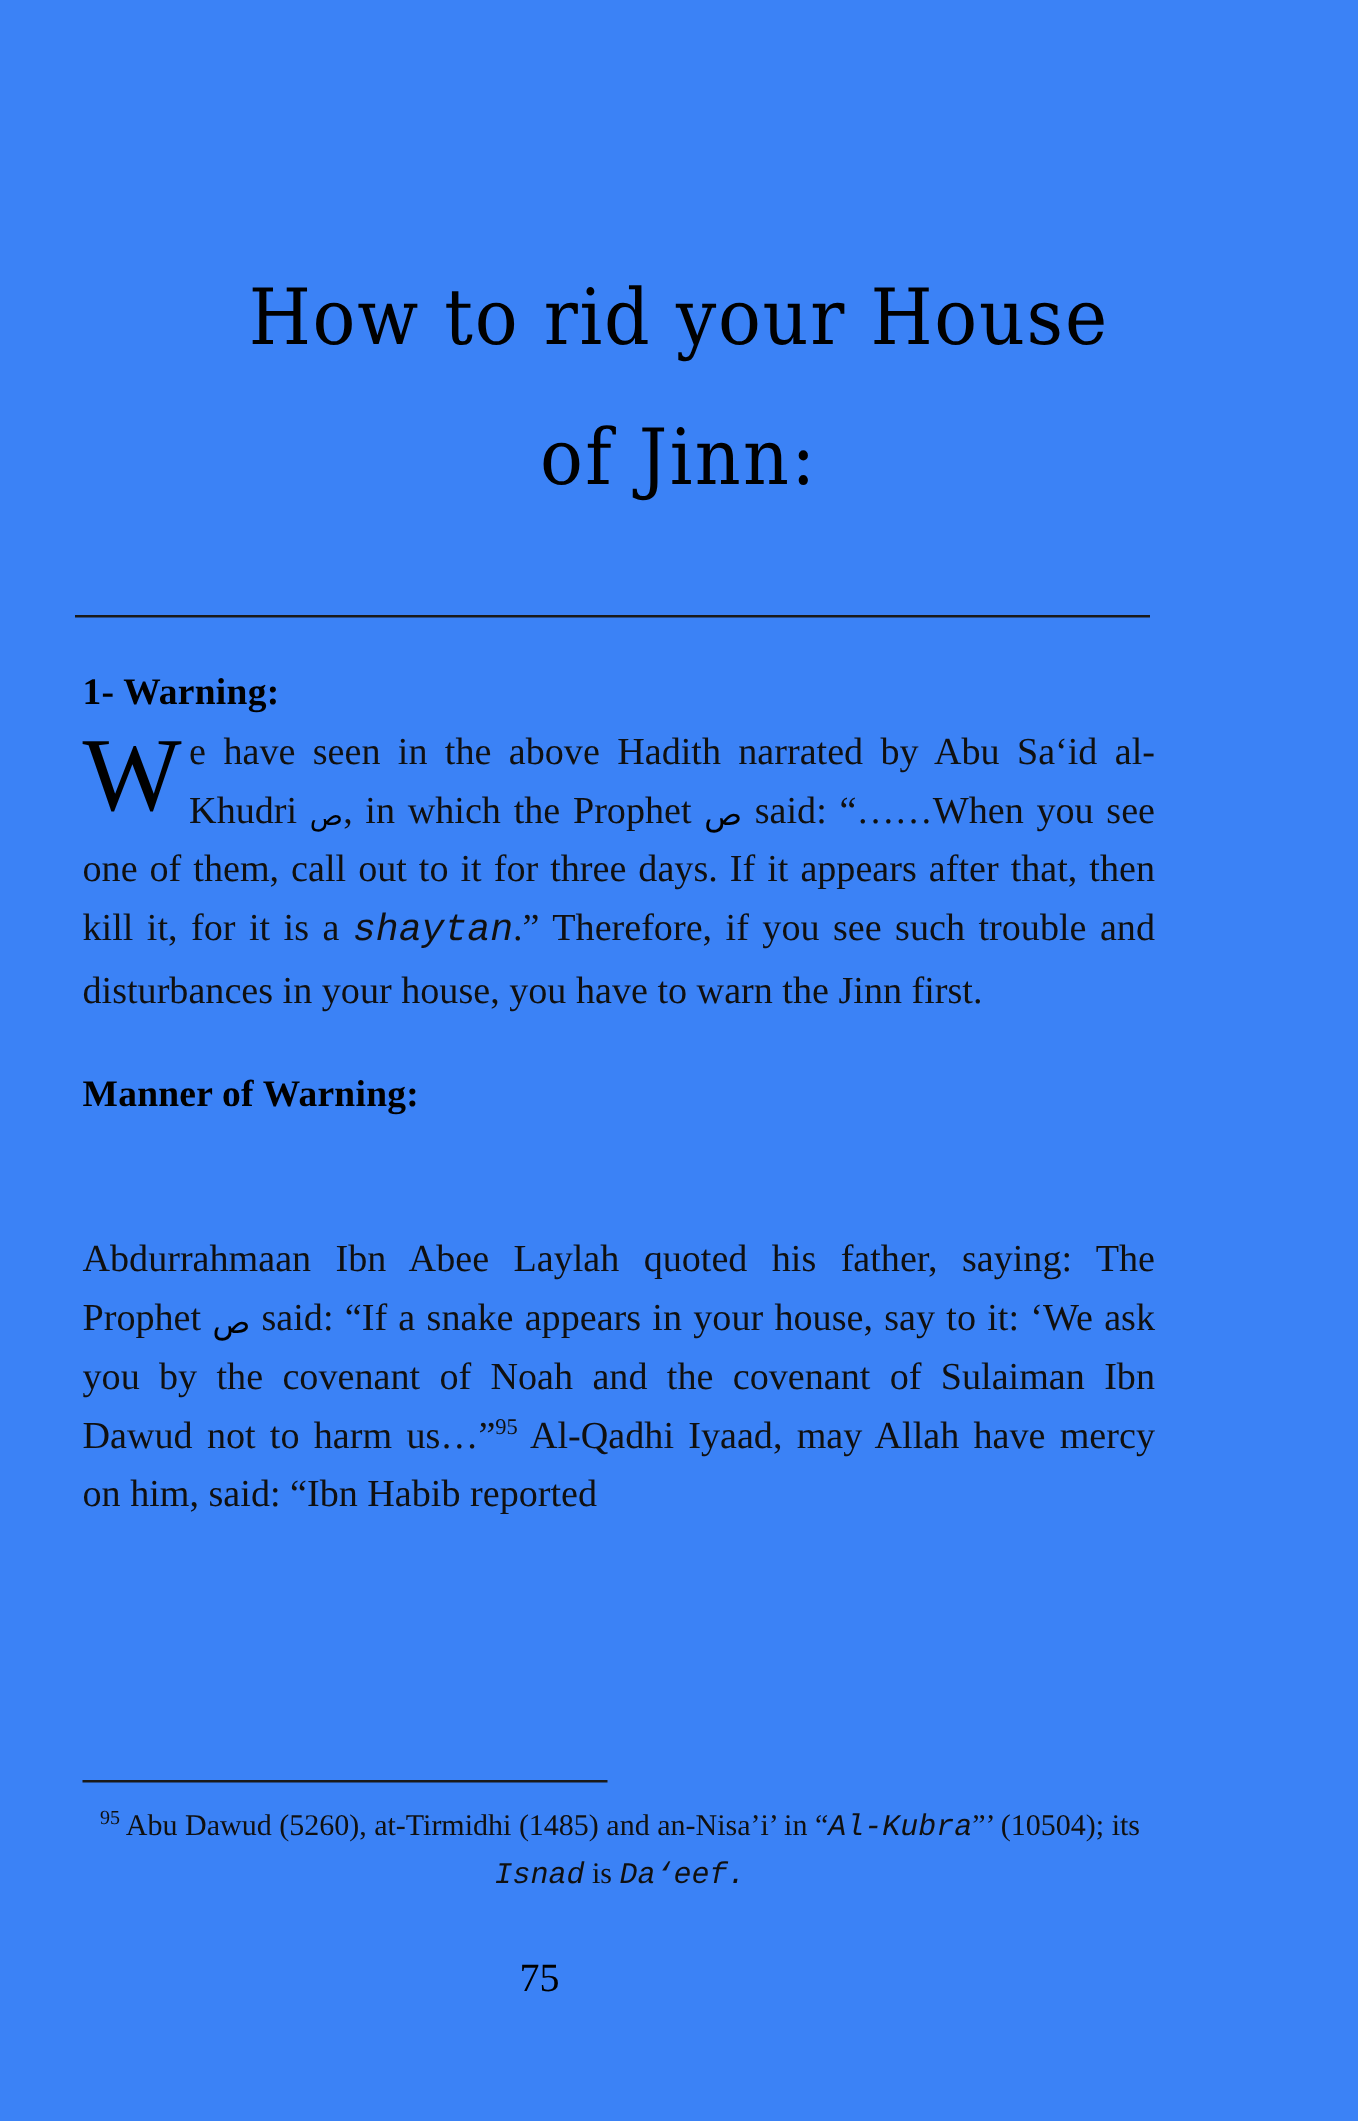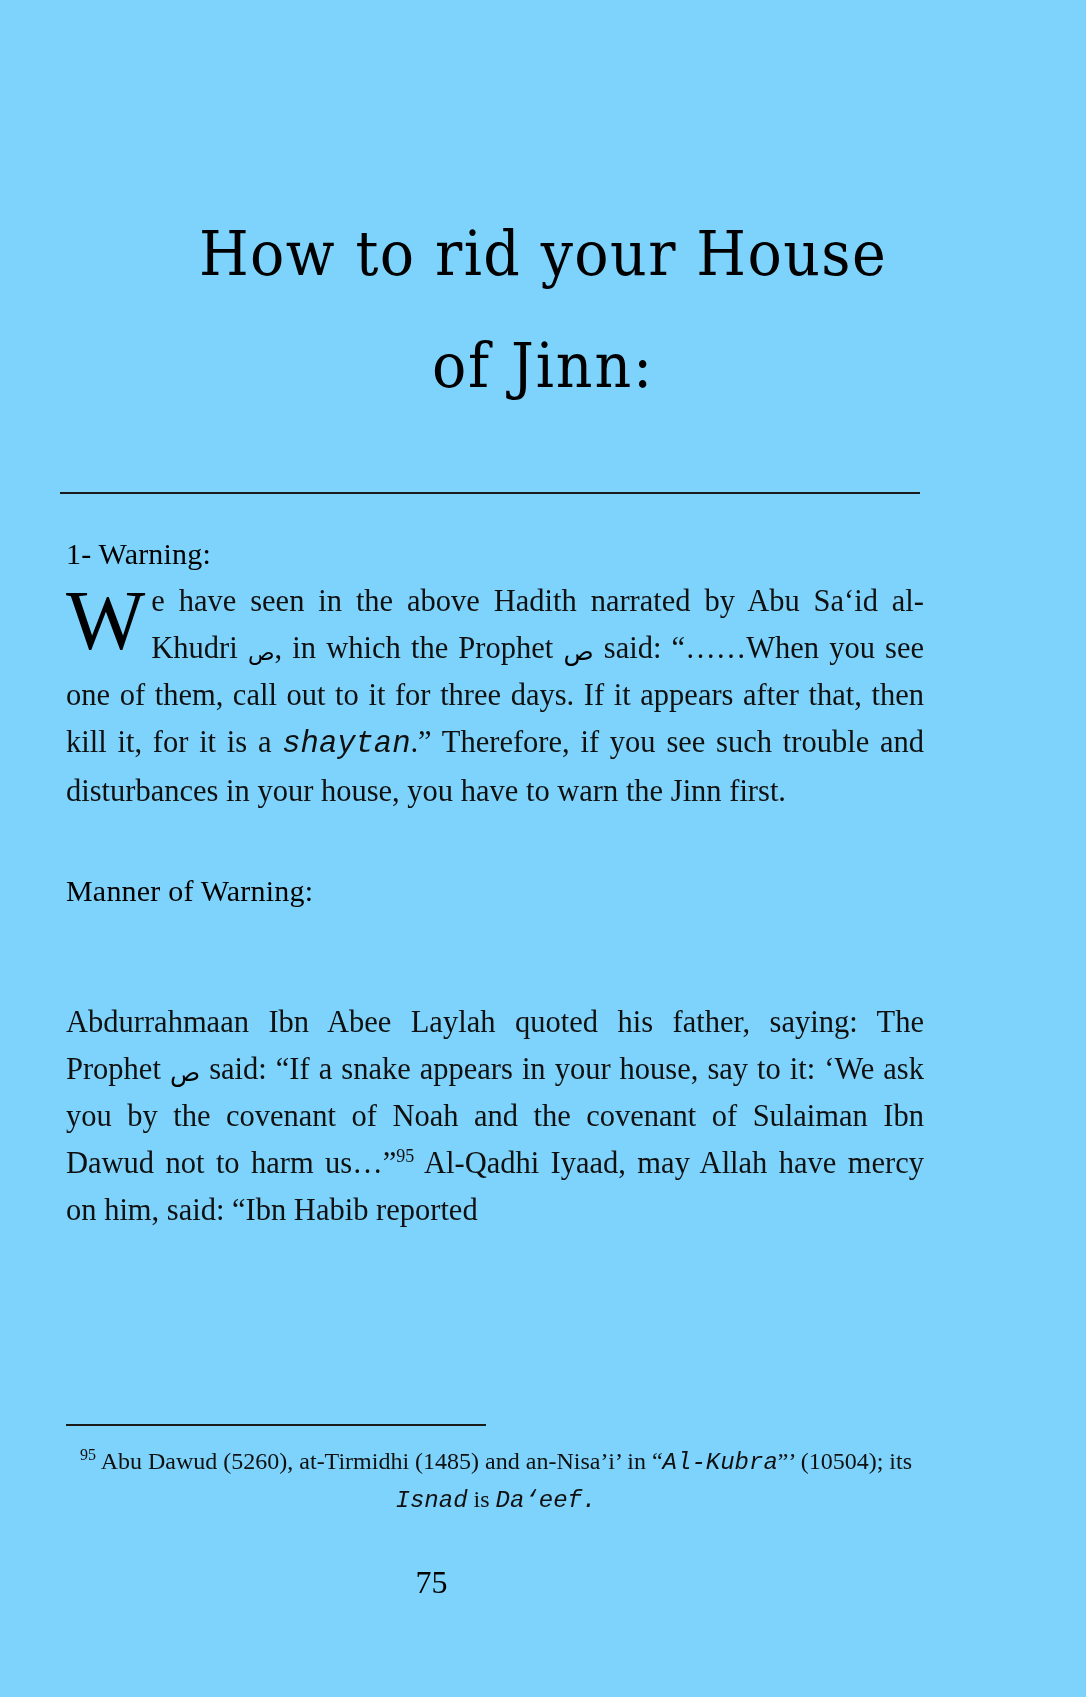--- a/index.html
+++ b/index.html
@@ -5,21 +5,21 @@
   html, body {
     margin: 0;
     padding: 0;
     background: #ffffff;
   }
 
   .page {
     position: relative;
     width: 1086px;
     height: 1697px;
-    background: #7dd3fc;
+    background: #3b82f6;
     margin: 0 auto;
     overflow: hidden;
     font-family: "Liberation Serif", "DejaVu Serif", serif;
     color: #0b0b0b;
   }
 
   
   .title-block {
     position: absolute;
     left: 60px;
@@ -56,30 +56,30 @@
   
   .content {
     position: absolute;
     left: 66px;
     top: 534px;
     width: 858px;
   }
 
   .section-heading {
     font-family: "Liberation Serif", "DejaVu Serif", serif;
-    font-weight: normal;
+    font-weight: bold;
     font-size: 30px;
     line-height: 40px;
     letter-spacing: 0.2px;
     margin: 0 0 4px 0;
     color: #000;
   }
 
   .heading-gap-top {
-    margin-top: 56px;
+    margin-top: 40px;
   }
 
   .body-par {
     font-size: 30.5px;
     line-height: 47px;
     text-align: justify;
     text-justify: inter-word;
     margin: 0;
     color: #101010;
     hyphens: none;

